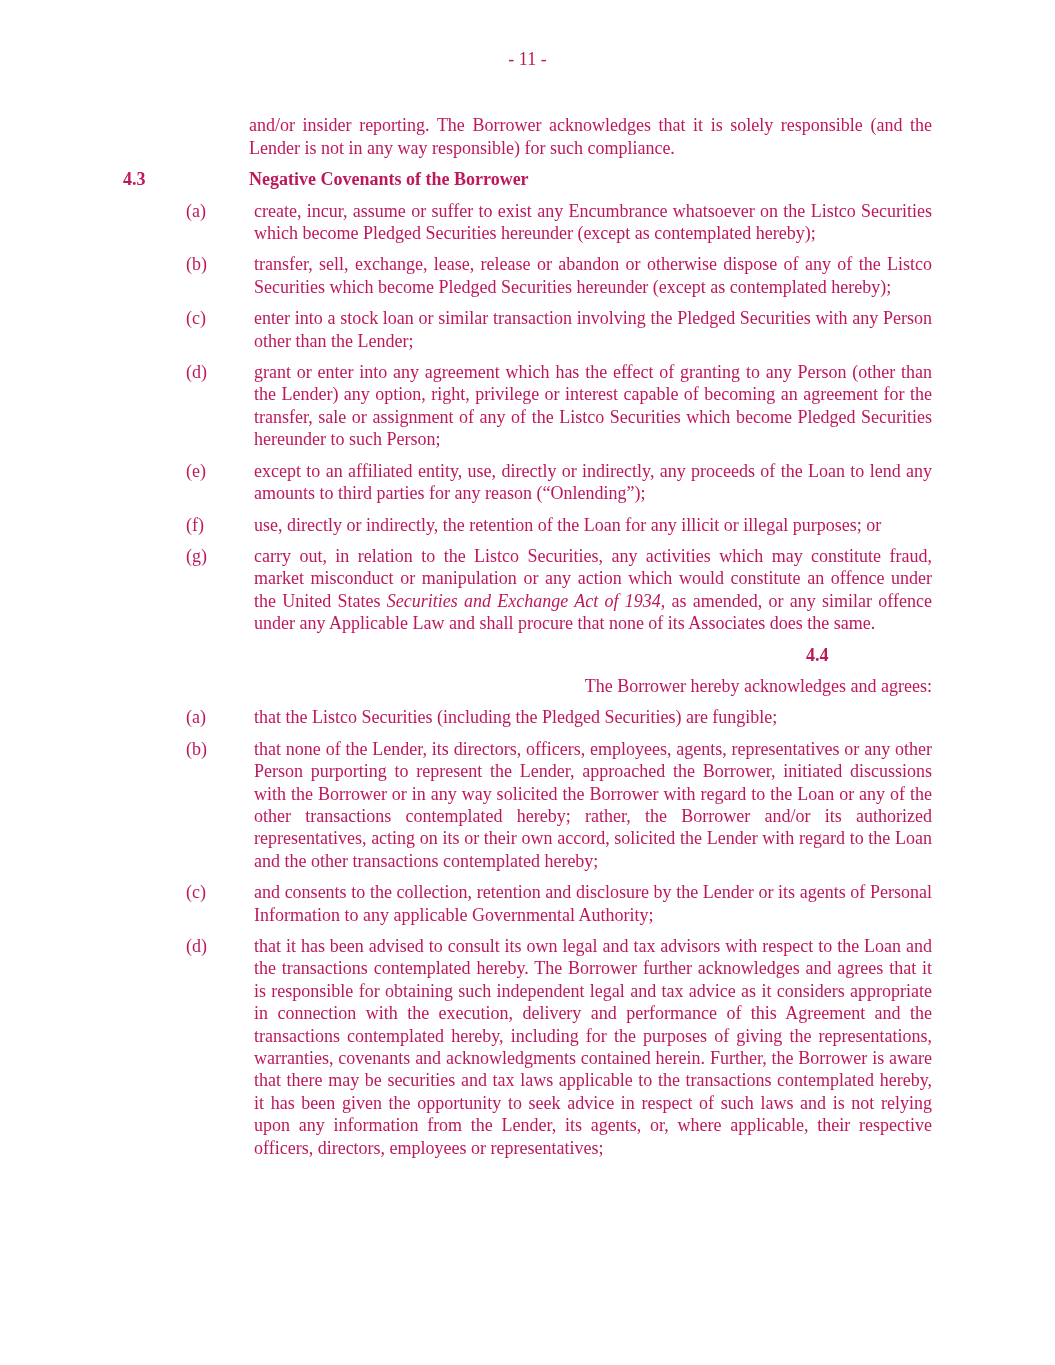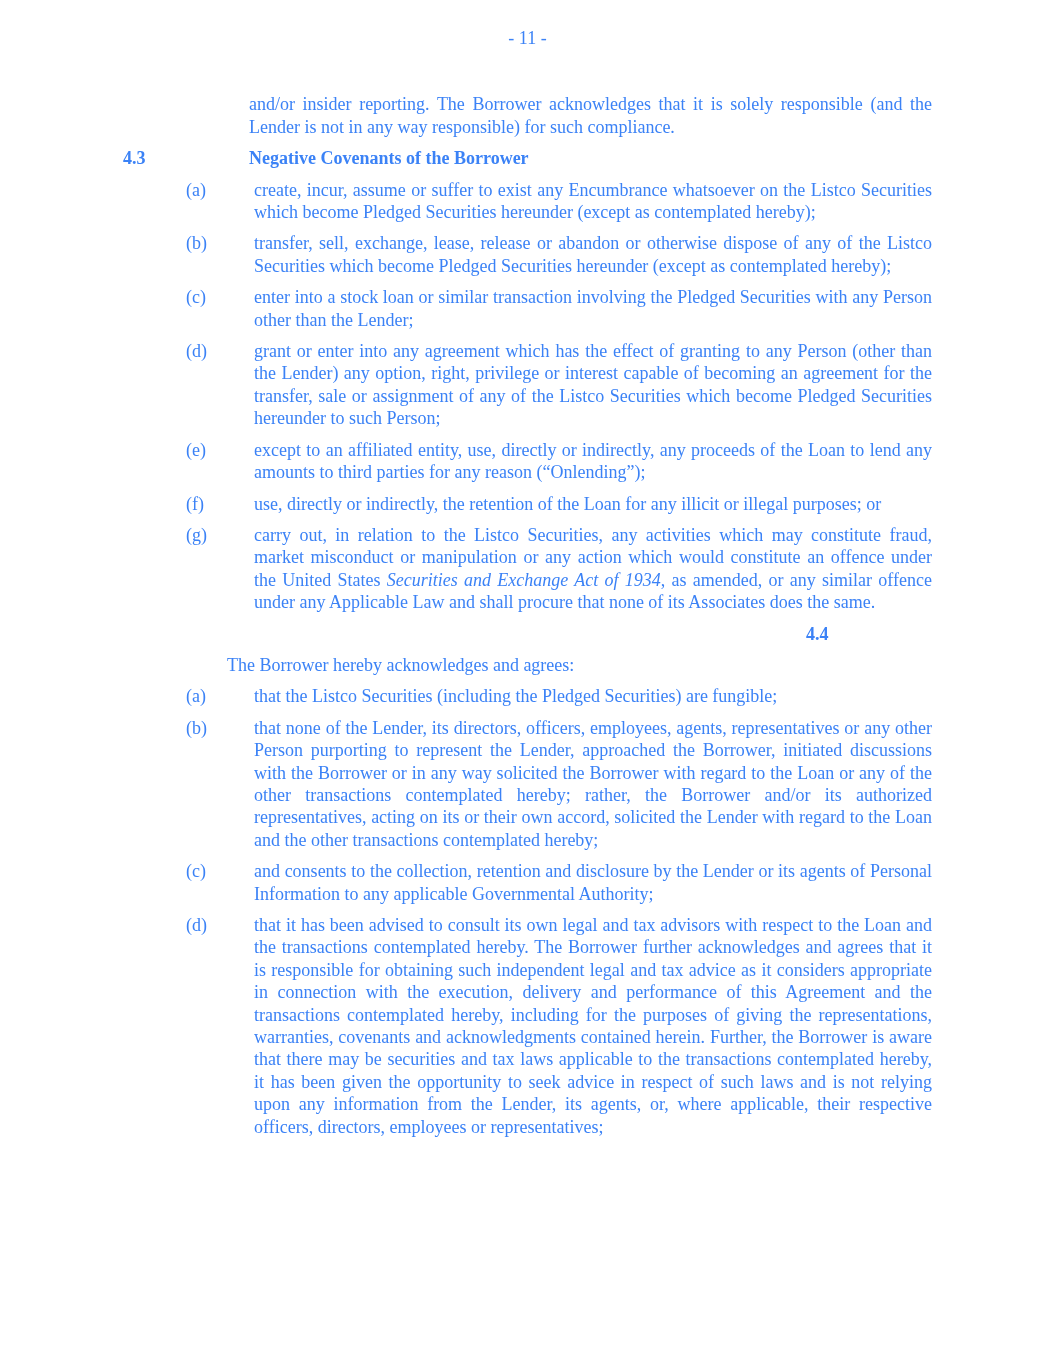--- a/index.html
+++ b/index.html
@@ -5,26 +5,26 @@
   html, body {
     margin: 0;
     padding: 0;
     background: #ffffff;
   }
   .page {
     position: relative;
     width: 1055px;
     height: 1365px;
     background: #ffffff;
-    color: #3b82f6;
+    color: #be185d;
     font-family: "Liberation Serif", "DejaVu Serif", serif;
     font-size: 18px;
     line-height: 22.4px;
     box-sizing: border-box;
-    padding: 27px 123px 0 123px;
+    padding: 48px 123px 0 123px;
     overflow: hidden;
   }
   .page-number {
     text-align: center;
     margin: 0 0 44px 0;
   }
   
   .para-indented {
     margin: 0 0 9px 126px;
     text-align: justify;
@@ -44,21 +44,22 @@
     flex: 1;
   }
   
   .lead {
     margin: 0 0 9px 0;
     text-indent: 126px;
     text-align: justify;
   }
   
   .lead-simple {
-    margin: 0 0 9px 104px;
+    margin: 0 0 9px 72px;
+    text-align: right;
   }
   
   .item {
     display: flex;
     margin: 0 0 9px 63px;
   }
   .item-label {
     width: 68px;
     flex-shrink: 0;
   }

